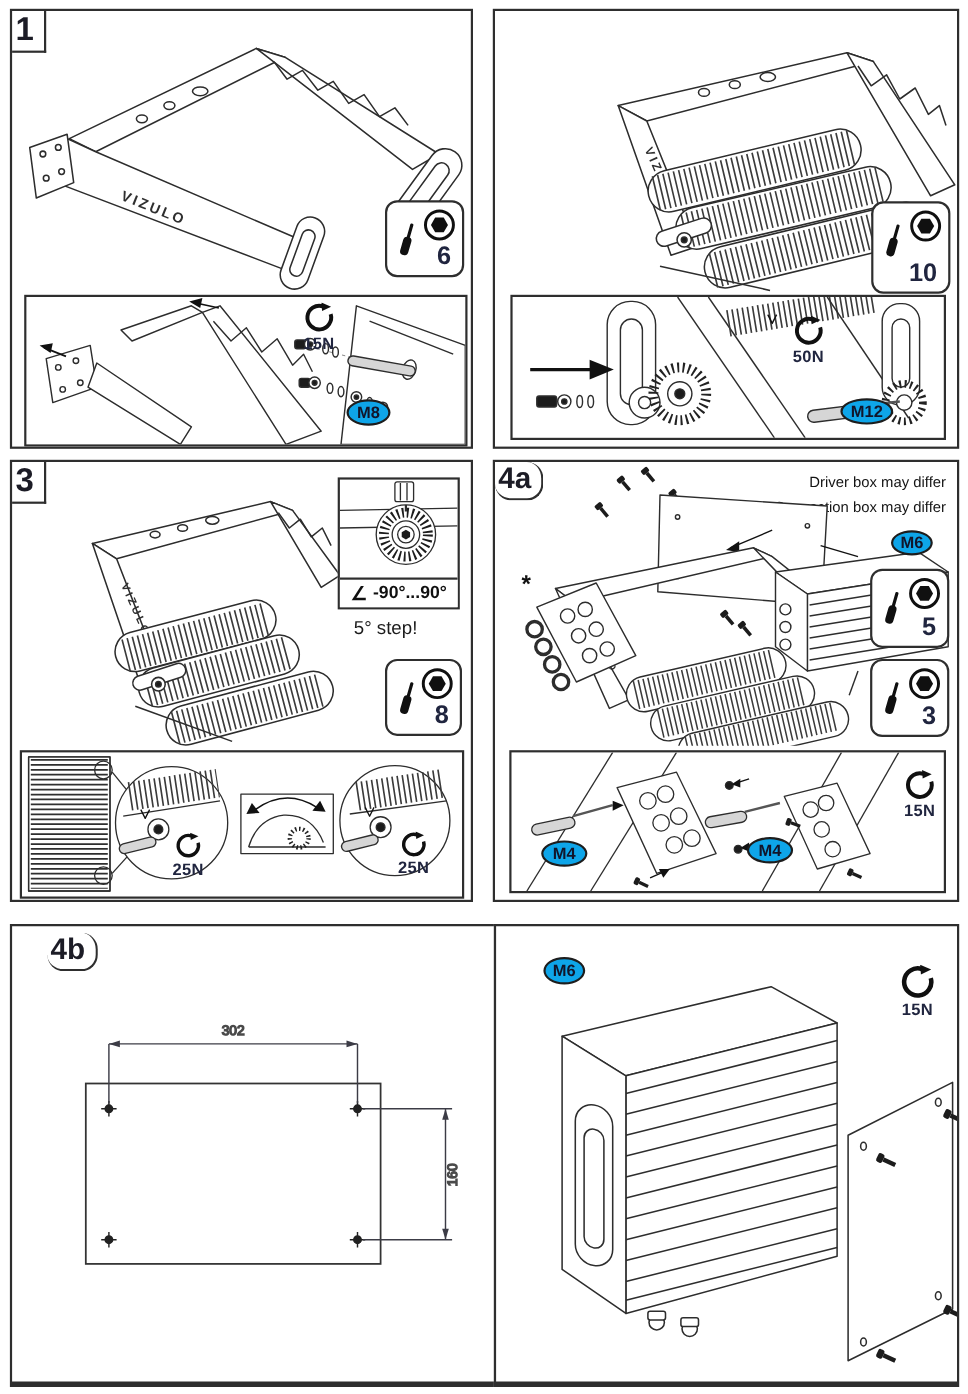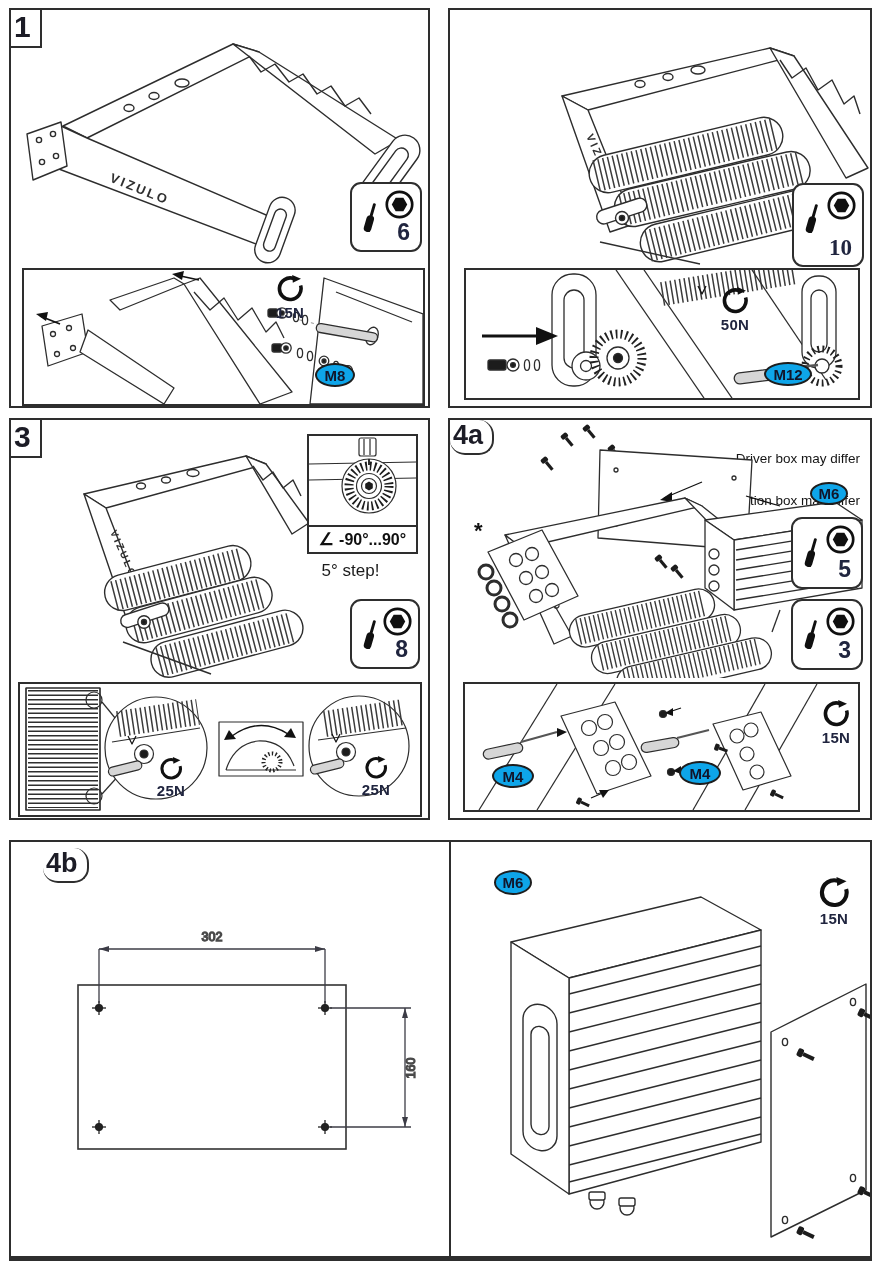--- a/index.html
+++ b/index.html
@@ -28,21 +28,21 @@
   .torque { position:absolute; width:46px; display:flex; flex-direction:column; align-items:center; }
   .tq-ic { width:28px; height:28px; }
   .tq-ic svg { width:100%; height:100%; }
   .tq-num { font-size:15px; font-weight:bold; color:#20253f; margin-top:1px; letter-spacing:.3px; }
   .mbadge {
     position:absolute; border:2px solid #1d1d1d; border-radius:50%; background:#0ea5e9;
     display:flex; align-items:center; justify-content:center;
     font-weight:bold; font-size:15px; color:#11152a; box-sizing:border-box;
   }
   .note { position:absolute; right:10px; top:8px; text-align:right; font-size:13.5px; line-height:1.65; color:#141414; }
-  .note span { display:block;margin-top:20px; }
+  .note span { display:block; }
   .asterisk { position:absolute; font-size:22px; font-weight:bold; color:#111; }
   .inset { position:absolute; border:2px solid #2e2e2e; background:#fff; box-sizing:border-box; }
   .inset-label {
     position:absolute; left:0; right:0; bottom:0; height:25px; border-top:2px solid #2e2e2e;
     display:flex; align-items:center; justify-content:center; gap:5px;
     font-weight:bold; font-size:16px; color:#101010; background:#fff;
   }
   .angle-glyph { font-size:17px; font-weight:bold; }
   .step-note { position:absolute; text-align:center; font-size:17px; color:#1b1b1b; }
   .panel-title { position:absolute; left:57px; top:9px; width:348px; font-size:17px; line-height:1.35; color:#231f20; }
@@ -166,21 +166,21 @@
       <g transform="rotate(72 172 192)">
         <rect x="164" y="166" width="14" height="52" rx="7"></rect>
       </g>
       <circle cx="172" cy="198" r="6.5"></circle>
         <circle cx="172" cy="198" r="2.6" fill="#1c1c1c"></circle>
       <line x1="150" y1="222" x2="250" y2="244" fill="none"></line>
       <line x1="395" y1="200" x2="360" y2="238" fill="none"></line>
     </g>
   </svg>
 
-  <div class="toolbox" style="left:342px; top:173px; width:72px; height:84px;font-family:Liberation Serif, serif;">
+  <div class="toolbox" style="left:342px; top:173px; width:72px; height:84px;">
     <span class="tb-driver"><svg viewBox="0 0 30 36">
           <g fill="#101010" transform="rotate(16 15 18)">
             <rect x="13.4" y="1" width="3.2" height="15" rx="1.2"></rect>
             <rect x="10.8" y="15" width="8.4" height="19" rx="4"></rect>
           </g>
         </svg></span>
     <span class="tb-hex"><svg viewBox="0 0 30 30">
           <circle cx="15" cy="15" r="12.3" fill="none" stroke="#101010" stroke-width="2.6"></circle>
           <polygon points="22.5,15 18.75,21.5 11.25,21.5 7.5,15 11.25,8.5 18.75,8.5" fill="#101010"></polygon>
         </svg></span>

